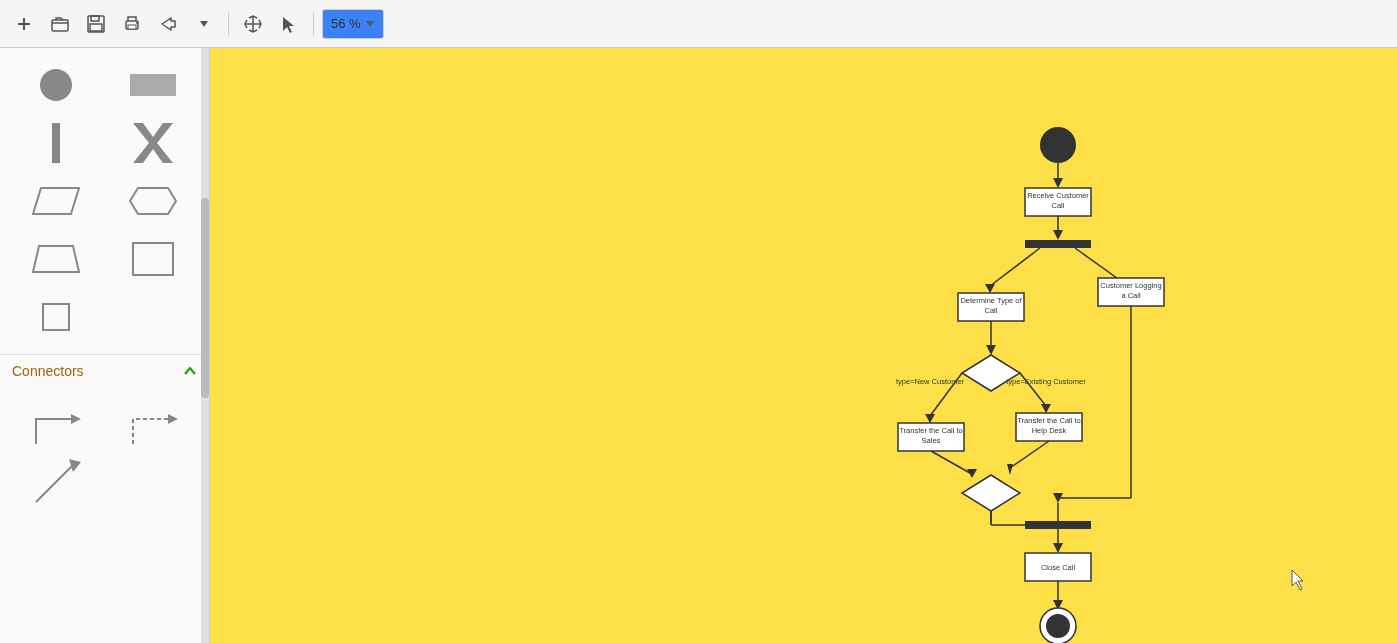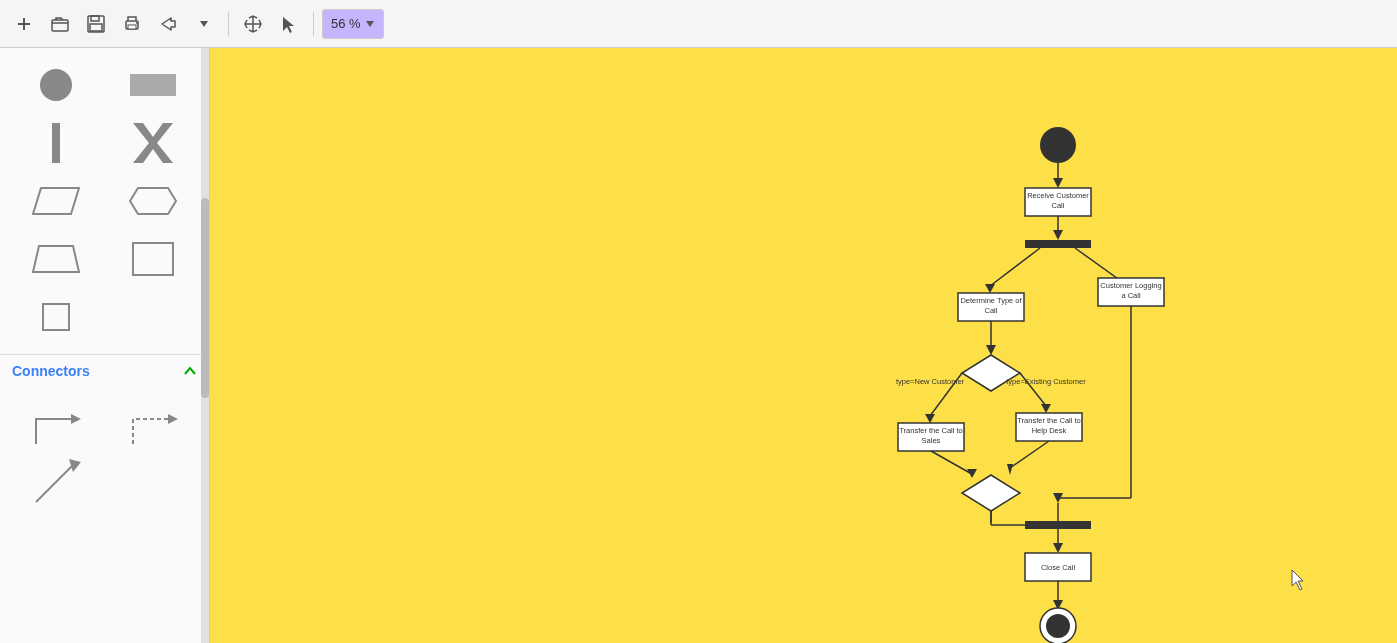--- a/index.html
+++ b/index.html
@@ -21,21 +21,21 @@
       border: none;
       border-radius: 3px;
       cursor: pointer;
       display: flex; align-items: center; justify-content: center;
       font-size: 16px;
       color: #444;
     }
     .toolbar-separator { width: 1px; height: 24px; background: #ccc; margin: 0 4px; }
     .zoom-btn {
       display: flex; align-items: center; gap: 4px;
-      background: #c4b5fd;
+      background: #3b82f6;
       border: 1px solid #ccc;
       border-radius: 3px;
       padding: 4px 8px;
       cursor: pointer;
       font-size: 13px;
       color: #333;
       height: 30px;
     }
 
     
@@ -70,22 +70,22 @@
       cursor: pointer;
     }
 
     .section-header {
       display: flex;
       align-items: flex-end;
       justify-content: space-between;
       padding: 8px 12px;
       border-top: 1px solid #ddd;
       font-size: 14px;
-      font-weight: bold;
-      color: #3b82f6;
+      font-weight: normal;
+      color: #a16207;
       cursor: pointer;
     }
 
     .connectors-grid {
       display: grid;
       grid-template-columns: 1fr 1fr;
       gap: 8px;
       padding: 12px;
     }
     .connector-item {

